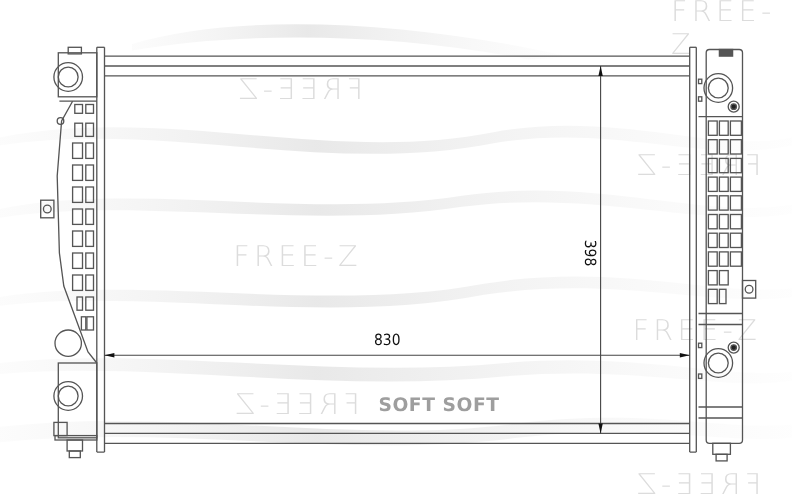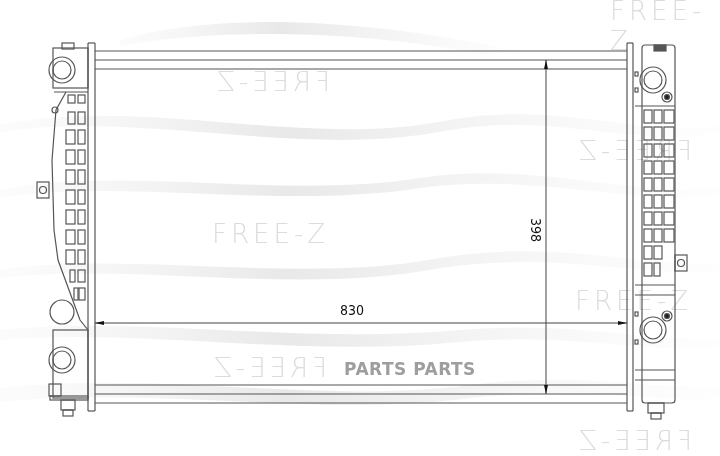--- a/index.html
+++ b/index.html
@@ -165,15 +165,15 @@
       <polygon points="546,394 544,385 548,385" fill="#111" stroke="none"></polygon>
       <line x1="95" y1="323" x2="627" y2="323"></line>
       <polygon points="95,323 104,321 104,325" fill="#111" stroke="none"></polygon>
       <polygon points="627,323 618,321 618,325" fill="#111" stroke="none"></polygon>
     </g>
   </svg>
 
   <div class="dim" style="left:340px;top:302px;">830</div>
   <div class="dim" style="left:524px;top:230px;transform:rotate(90deg);transform-origin:left top;left:544px;top:218px;">398</div>
 
-  <div class="ps" style="left:344px;top:359px;">PARTS PARTS</div>
+  <div class="ps" style="left:344px;top:359px;">SOFT SOFT</div>
 
 </div>
 
 </body></html>

